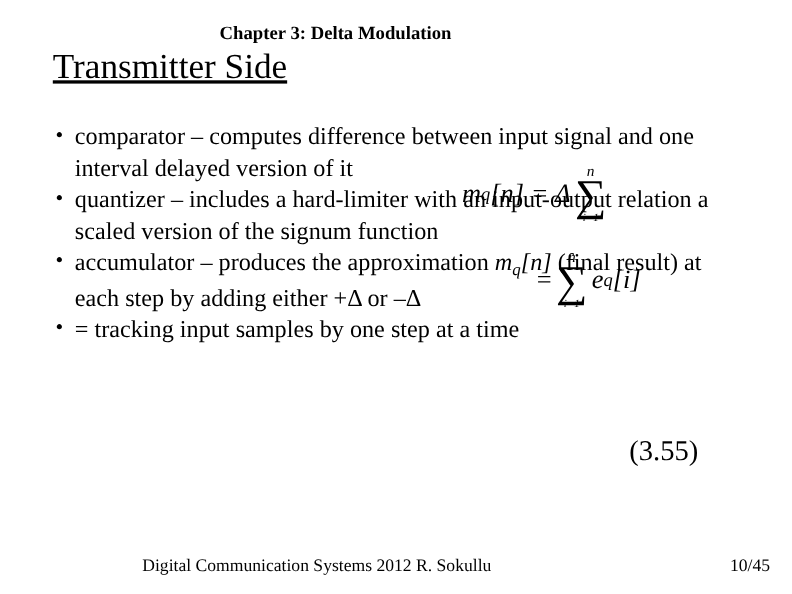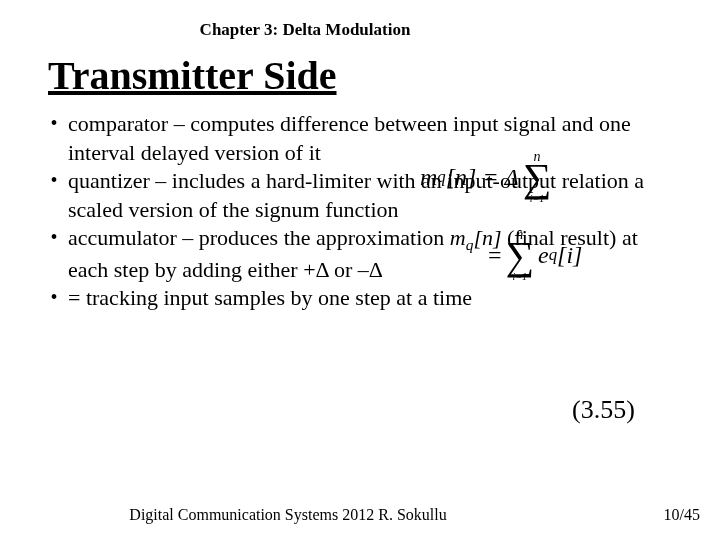--- a/index.html
+++ b/index.html
@@ -17,24 +17,24 @@
     position: absolute;
     top: 20px;
     left: 0;
     width: 610px;
     text-align: center;
     font-size: 17px;
     font-weight: bold;
   }
   .title {
     position: absolute;
-    top: 52px;
+    top: 42px;
     left: 48px;
-    font-size: 40px;
-    font-weight: bold;
+    font-size: 32px;
+    font-weight: normal;
     text-decoration: underline;
   }
   .body {
     position: absolute;
     top: 110px;
     left: 40px;
     width: 640px;
     font-size: 22px;
     line-height: 1.3;
   }

